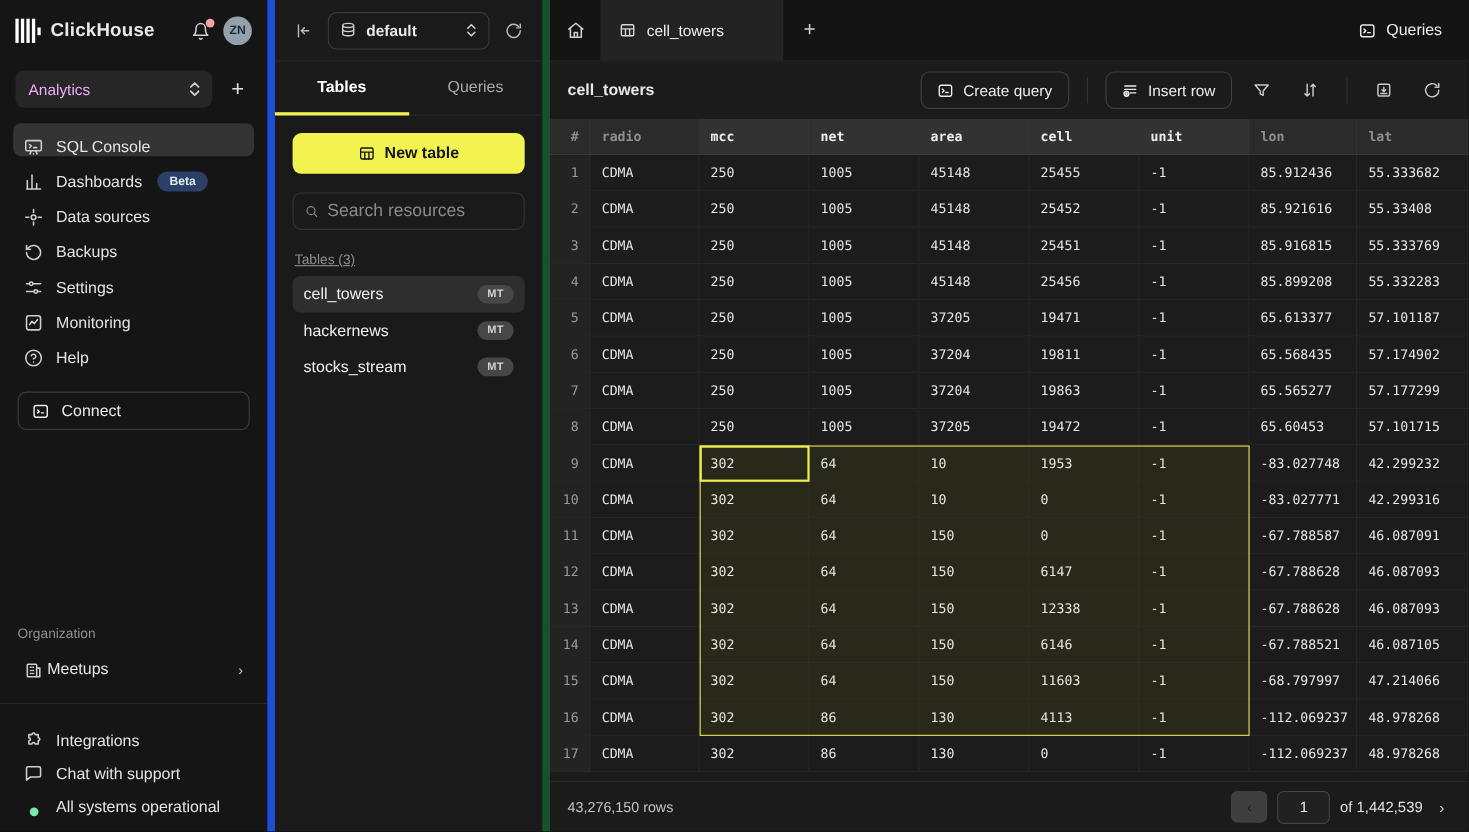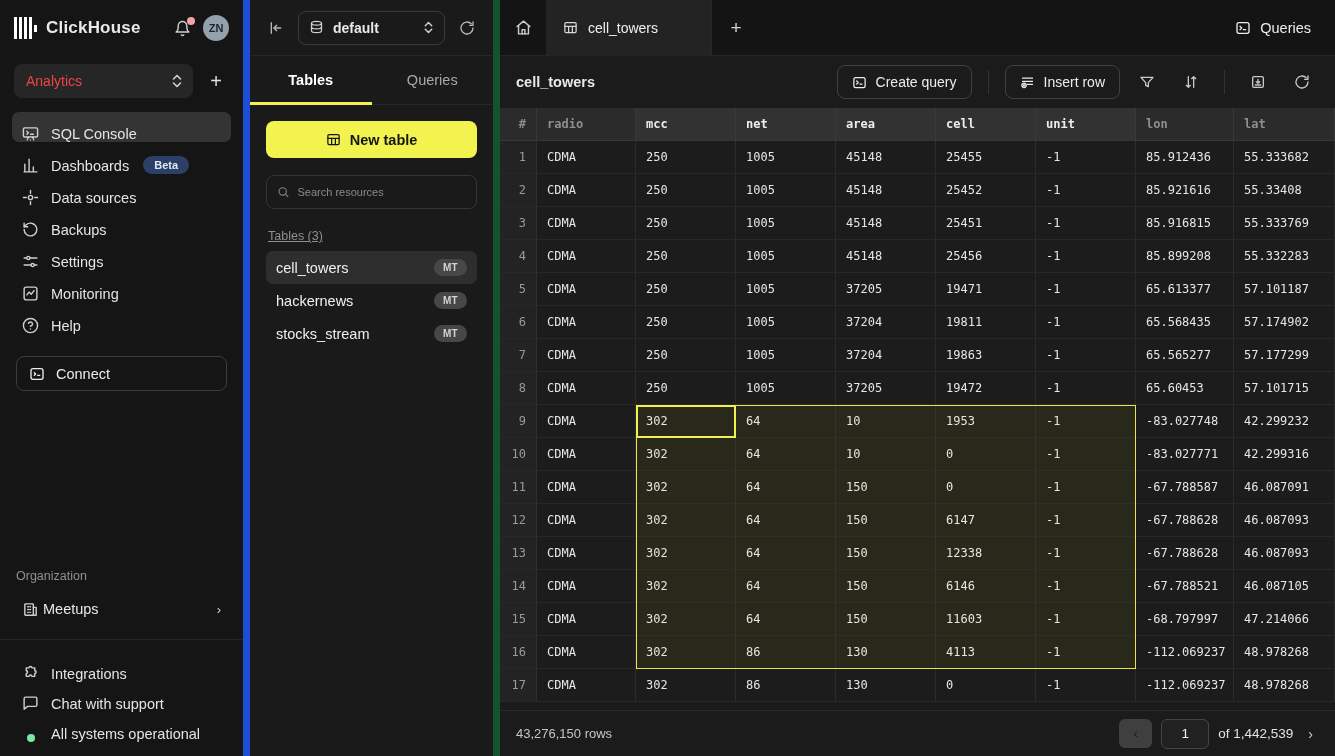--- a/index.html
+++ b/index.html
@@ -14,21 +14,21 @@
   .logo-mark { display:flex; align-items:center; gap:2px; height:22px; }
   .logo-mark i { display:block; width:3px; height:22px; background:#fff; }
   .logo-mark i.short { height:7px; }
   .brand-name { font-size:17px; font-weight:700; letter-spacing:.2px; }
   .bell { position:relative; color:#cfcfcf; padding:4px; }
   .bell-dot { position:absolute; top:1px; right:0; width:8px; height:8px; border-radius:50%; background:#f2a3a3; }
   .avatar { width:26px; height:26px; border-radius:50%; background:#93a1ac; color:#1d2730; font-size:11px; font-weight:700; display:flex; align-items:center; justify-content:center; }
 
   .workspace-row { display:flex; align-items:center; gap:10px; padding:8px 14px 10px; }
   .workspace-select { flex:1; height:34px; background:#262626; border-radius:8px; display:flex; align-items:center; padding:0 10px 0 12px; gap:8px; cursor:pointer; }
-  .workspace-select span { flex:1; font-size:14px; color:#ef4444; }
+  .workspace-select span { flex:1; font-size:14px; color:#f0abfc; }
   .plus-btn { color:#e0e0e0; font-size:20px; width:26px; height:26px; display:flex; align-items:center; justify-content:center; cursor:pointer; }
 
   .nav { padding:4px 12px; display:flex; flex-direction:column; gap:2px; }
   .nav-item { display:flex; align-items:flex-end; gap:12px; height:30px; padding:0 10px; border-radius:7px; color:#e4e4e4; cursor:pointer; }
   .nav-item.active { background:#343434; }
   .nav-item .ic { color:#cfcfcf; width:17px; display:flex; justify-content:center; }
   .nav-item .lbl { font-size:14.5px; }
   .badge-beta { background:#2c4067; color:#dfe8f6; font-size:11px; font-weight:700; padding:3px 11px; border-radius:999px; margin-left:2px; }
 
   .connect-btn { margin:18px 16px 0; height:35px; border:1px solid #3d3d3d; border-radius:8px; display:flex; align-items:center; gap:11px; padding:0 12px; cursor:pointer; color:#ececec; font-size:14.5px; }
@@ -50,21 +50,21 @@
   .db-select { flex:1; height:34px; border:1px solid #3a3a3a; border-radius:8px; display:flex; align-items:center; gap:9px; padding:0 10px; cursor:pointer; }
   .db-select span { flex:1; font-size:14px; font-weight:600; }
   .explorer-tabs { display:flex; border-bottom:1px solid #262626; }
   .x-tab { flex:1; height:48px; display:flex; align-items:center; justify-content:center; font-size:14.5px; color:#a9a9a9; cursor:pointer; position:relative; }
   .x-tab.active { color:#fff; font-weight:600; }
   .x-tab.active::after { content:""; position:absolute; bottom:-1px; left:0; right:0; height:3px; background:#f2f34f; }
 
   .explorer-body { padding:16px; display:flex; flex-direction:column; }
   .new-table-btn { height:37px; background:#f2f34f; color:#161616; border-radius:8px; display:flex; align-items:center; justify-content:center; gap:9px; font-size:14.5px; font-weight:600; cursor:pointer; }
   .search-box { margin-top:17px; height:34px; border:1px solid #353535; border-radius:8px; display:flex; align-items:center; gap:8px; padding:0 10px; color:#8a8a8a; }
-  .search-box input { background:transparent; border:none; outline:none; color:#ef4444; font-size:11px; width:100%; font-family:inherit; }
+  .search-box input { background:transparent; border:none; outline:none; color:#ef4444; font-size:16px; width:100%; font-family:inherit; }
   .search-box input::placeholder { color:#8a8a8a; }
   .list-label { margin:20px 2px 8px; color:#8f8f8f; font-size:12.5px;text-decoration:underline; }
   .tbl-item { height:33px; display:flex; align-items:center; padding:0 10px; border-radius:7px; cursor:pointer; gap:8px; }
   .tbl-item.selected { background:#2e2e2e; }
   .tbl-item .name { flex:1; font-size:14.5px; color:#f0f0f0; }
   .badge-mt { background:#474747; color:#d2d2d2; font-size:10px; font-weight:700; padding:3px 9px; border-radius:999px; letter-spacing:.3px; }
 
   
   .main { flex:1; display:flex; flex-direction:column; background:#1b1b1b; min-width:0; }
   .tabbar { height:56px; background:#141414; display:flex; align-items:stretch; border-bottom:1px solid #262626; }

